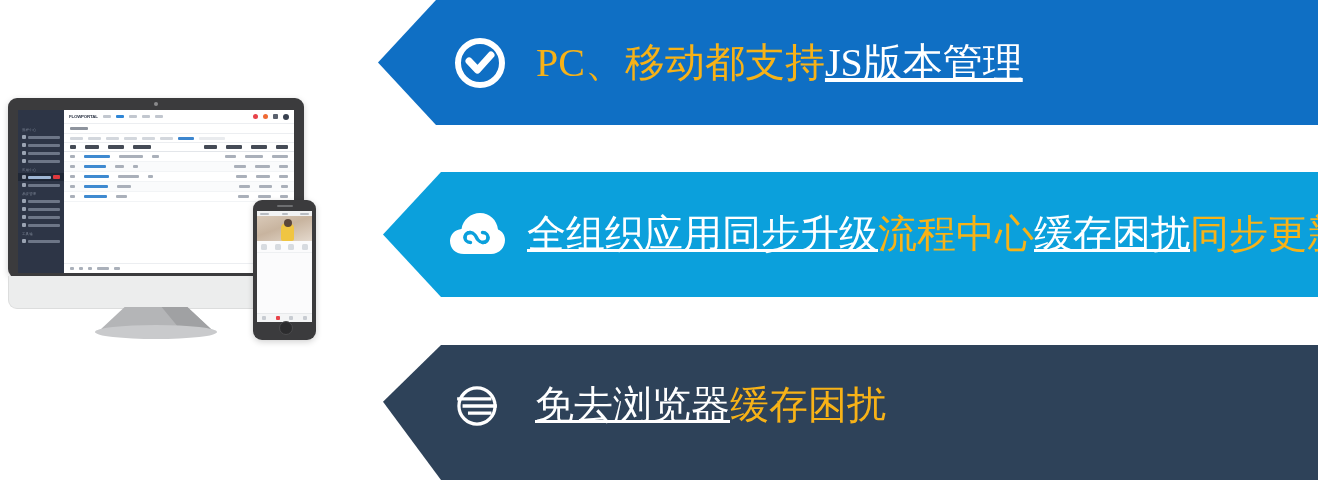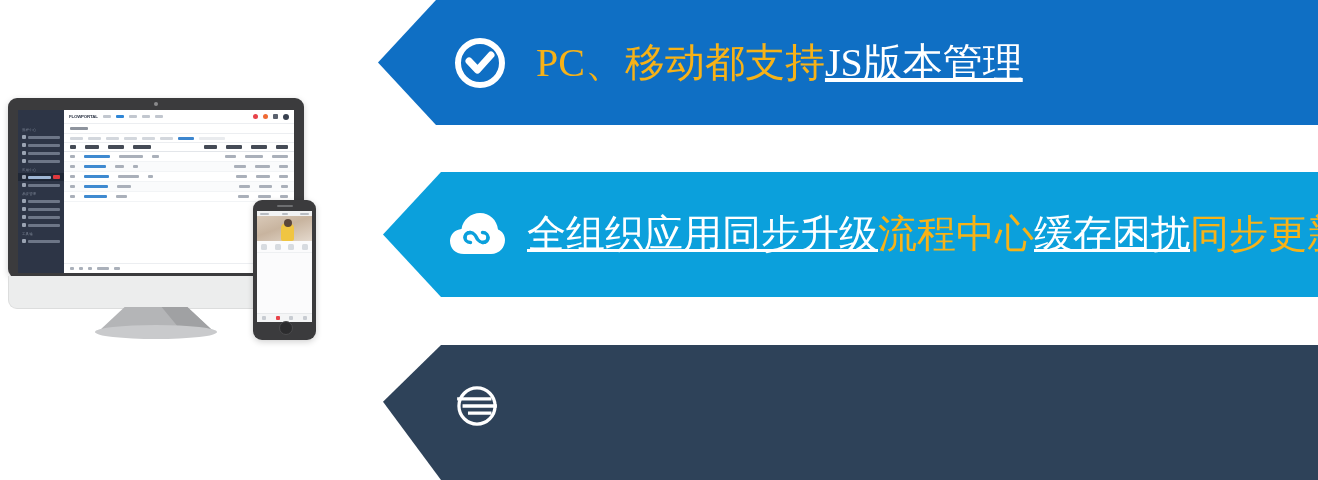--- a/index.html
+++ b/index.html
@@ -403,13 +403,16 @@
   <div class="bn-icon">
     <svg width="62" height="56" viewBox="0 0 62 56" aria-hidden="true">
       <circle cx="31" cy="28" r="20" fill="none" stroke="#ffffff" stroke-width="3.6"></circle>
       <g stroke="#ffffff" stroke-width="3.6" stroke-linecap="butt">
         <line x1="9" y1="20" x2="47" y2="20"></line>
         <line x1="15" y1="28" x2="53" y2="28"></line>
         <line x1="21" y1="36" x2="47" y2="36"></line>
       </g>
     </svg>
   </div>
+  <div class="bn-text">
+    <span class="t-white">免去浏览器</span><span class="t-amber">缓存困扰</span>
+  </div>
 </div>
 
 </body></html>

